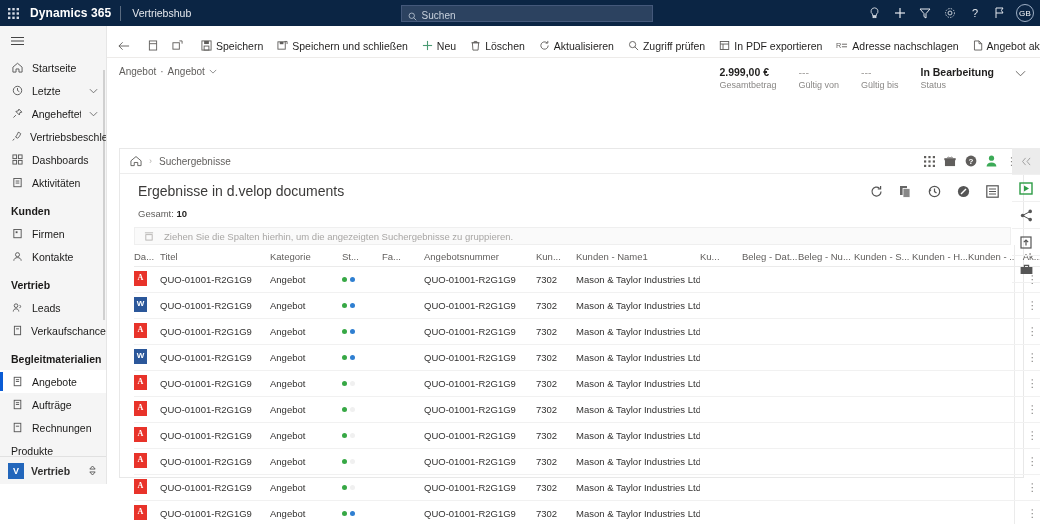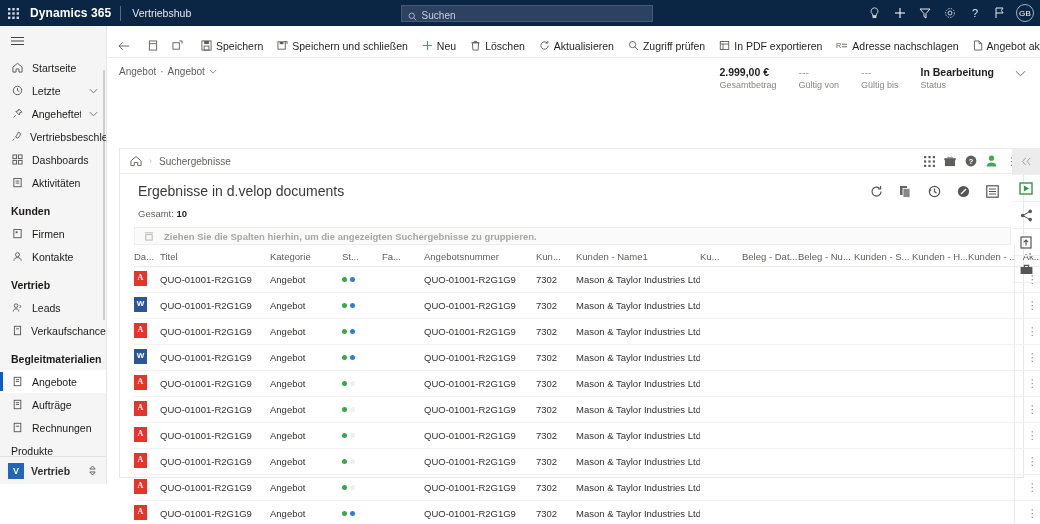--- a/index.html
+++ b/index.html
@@ -120,21 +120,21 @@
 
   .panel-head { display:flex; align-items:center; padding: 9px 10px 0 18px; }
   .panel-title { font-size: 14px; color:#3b3a39; }
   .panel-tools { margin-left:auto; display:flex; align-items:center; gap:16px; color:#605e5c; padding-right:14px;}
   .gesamt { font-size: 9.5px; color:#605e5c; padding: 9px 0 0 18px; }
   .gesamt b { color:#201f1e; }
 
   .groupbar {
     margin: 8px 12px 0 14px; height: 18px; background: #fafafa; border: 1px solid #efefef;
     display: flex; align-items: center; gap: 10px; padding-left: 9px;
-    font-size: 9.5px; color:#a8a6a4;font-weight:bold;
+    font-size: 9.5px; color:#a8a6a4;
   }
 
   
   .tblwrap { margin: 0 12px 0 14px; }
   table { width: 100%; border-collapse: collapse; table-layout: fixed; }
   th {
     font-size: 9.5px; color:#605e5c; font-weight: normal; text-align: left;
     padding: 6px 0 4px 0; border-bottom: 1px solid #ebebeb; white-space: nowrap;
     overflow: hidden;
   }

